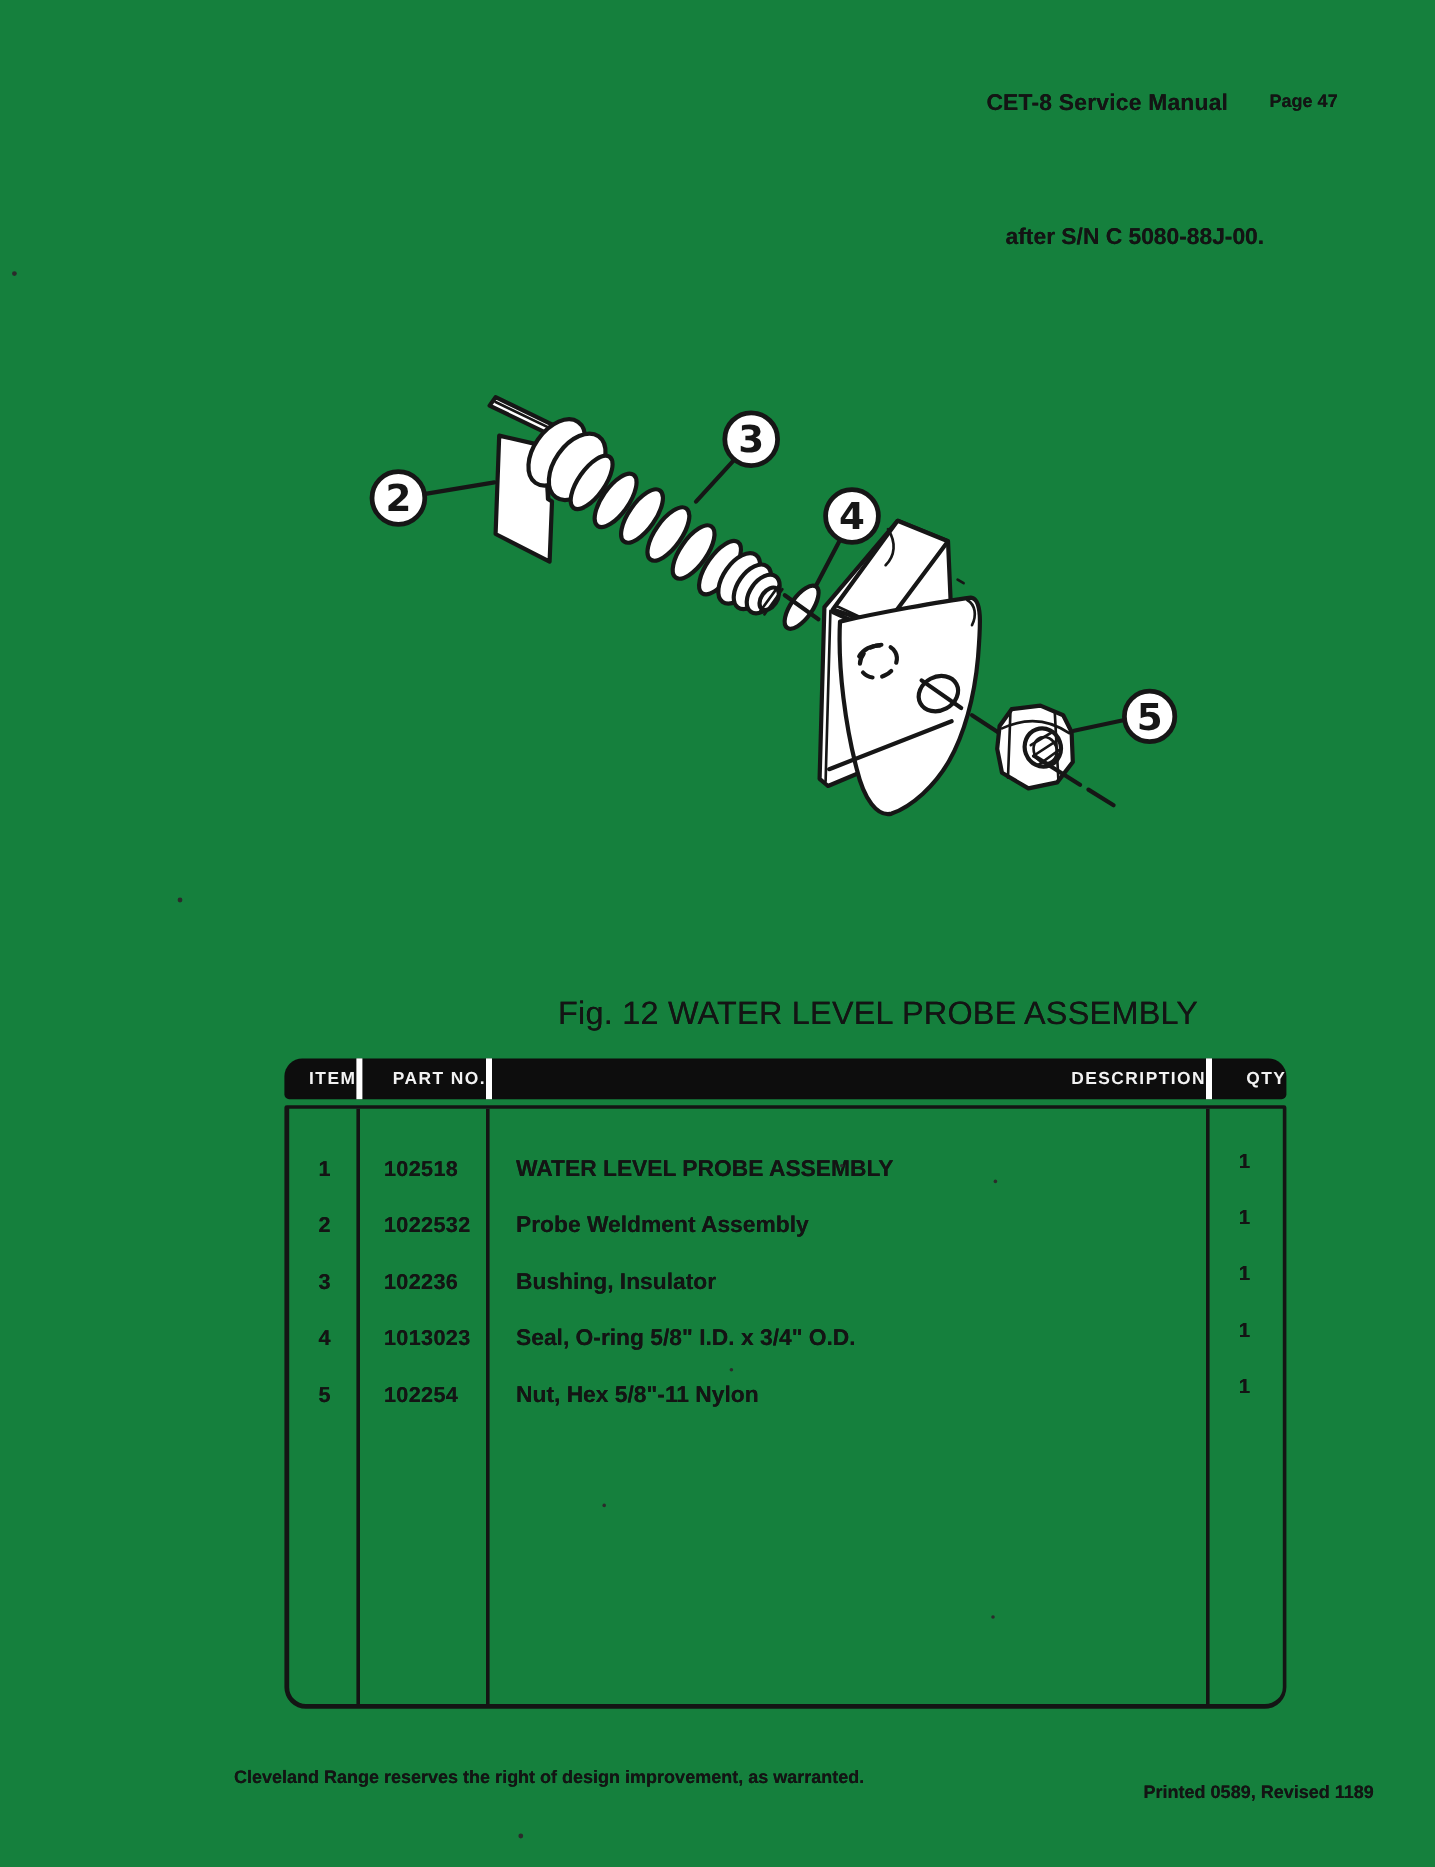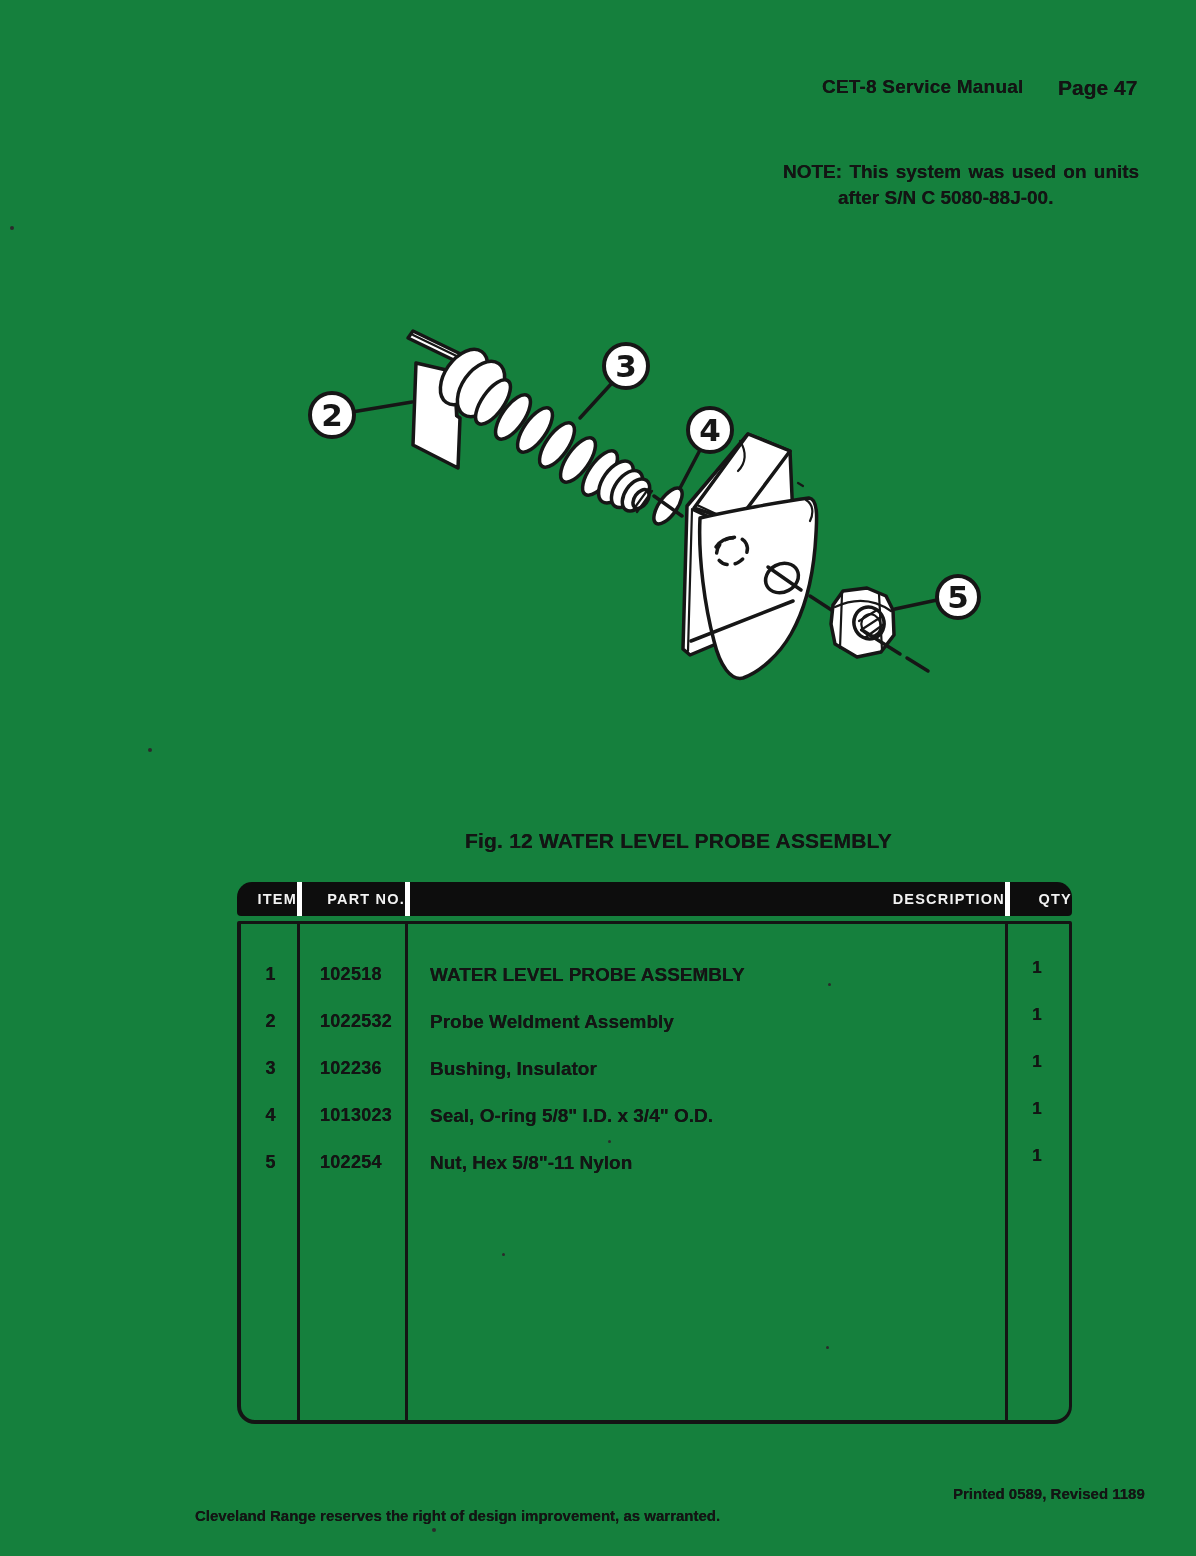--- a/index.html
+++ b/index.html
@@ -9,37 +9,37 @@
     margin:0 auto;
     background:#15803d;
     font-family:"Liberation Sans", sans-serif;
     color:#141414;
     overflow:hidden;
   }
   .ink{ text-shadow:0 0 .5px rgba(10,10,10,.8); }
 
   
   .hdr-title{position:absolute;left:822px;top:76px;font-size:19px;font-weight:700;letter-spacing:.2px;}
-  .hdr-page{position:absolute;left:1058px;top:76px;font-size:21px;font-weight:700;}
+  .hdr-page{position:absolute;left:1058px;top:76px;font-size:15px;font-weight:700;}
 
   
   .note-l1{position:absolute;left:783px;top:161px;font-size:19px;font-weight:700;white-space:nowrap;word-spacing:2px;}
   .note-l2{position:absolute;left:838px;top:187px;font-size:19px;font-weight:700;white-space:nowrap;text-align:center;}
 
   
   .diagram{position:absolute;left:250px;top:310px;width:760px;height:420px;}
   .diagram .ln{stroke:#161616;stroke-width:3.5;fill:none;stroke-linecap:round;stroke-linejoin:round;}
   .diagram .fw{fill:#ffffff;}
   .diagram .thin{stroke-width:2.2;}
   .diagram .dash{stroke-dasharray:9 8;}
   .diagram .callout-circle{stroke:#161616;stroke-width:4;fill:#ffffff;}
   .diagram text{font-family:"DejaVu Sans","Liberation Sans",sans-serif;font-size:31px;font-weight:700;fill:#161616;text-anchor:middle;}
 
   
-  .caption{position:absolute;left:465px;top:829px;font-size:21px;font-weight:700;letter-spacing:.2px;white-space:nowrap;}
+  .caption{position:absolute;left:465px;top:829px;font-size:27px;font-weight:400;letter-spacing:.2px;white-space:nowrap;}
 
   
   .parts-table{position:absolute;left:237px;top:882px;width:835px;height:542px;}
   .pt-header{position:relative;height:34px;background:#0d0d0d;border-radius:15px 15px 4px 4px;}
   .pt-gap{position:absolute;top:0;bottom:0;width:5px;background:#ffffff;}
   .g1{left:60px}.g2{left:168px}.g3{left:768px}
   .pt-h{position:absolute;top:0;height:34px;line-height:34px;text-align:right;
         color:#f2f2f2;font-size:14.5px;font-weight:700;letter-spacing:1.2px;}
   .h-item{left:0;width:60px}.h-part{left:65px;width:103px}.h-desc{left:173px;width:595px}.h-qty{left:773px;width:62px}
   .pt-body{position:absolute;left:0;right:0;top:39px;bottom:0;
@@ -48,35 +48,34 @@
   .colline{position:absolute;top:0;bottom:0;width:3px;background:#141414;}
   .cl1{left:56px}.cl2{left:164px}.cl3{left:764px}
   .pt-rows{position:absolute;left:0;right:0;top:0;padding-top:27px;}
   .pt-row{display:grid;grid-template-columns:59px 108px 597px 64px;height:47px;align-items:center;}
   .c-item{text-align:center;font-size:18px;font-weight:700;}
   .c-part{text-align:left;font-size:18px;font-weight:700;letter-spacing:.3px;padding-left:20px;}
   .c-desc{padding-left:22px;font-size:19px;font-weight:700;white-space:nowrap;}
   .c-qty{text-align:center;font-size:17px;font-weight:700;transform:translateY(-7px);}
 
   
-  .foot-left{position:absolute;left:195px;top:1507px;font-size:15px;font-weight:700;white-space:nowrap;}
+  .foot-left{position:absolute;left:195px;top:1473px;font-size:15px;font-weight:700;white-space:nowrap;}
   .foot-right{position:absolute;left:953px;top:1485px;font-size:15px;font-weight:700;white-space:nowrap;}
 
   
   .speck{position:absolute;background:#2b2b2b;border-radius:50%;}
 </style>
 </head>
 <body>
 
 <div class="page">
 
   <div class="hdr-title ink">CET-8 Service Manual</div>
   <div class="hdr-page ink">Page 47</div>
 
-  <div class="note-l1 ink"><span>NOTE:</span> <span>This system was used on units</span></div>
   <div class="note-l2 ink">after S/N C 5080-88J-00.</div>
 
   <svg class="diagram" viewBox="0 0 760 420">
 
     <line class="ln" x1="102" y1="102" x2="162" y2="92"></line>
     <line class="ln" x1="362" y1="73" x2="330" y2="108"></line>
     <line class="ln" x1="450" y1="140" x2="429" y2="180"></line>
 
     <g>
       <path class="ln fw" d="M166,53 L163,135 L208,158 L210,108 L207,106 L205,62 Z"></path>

